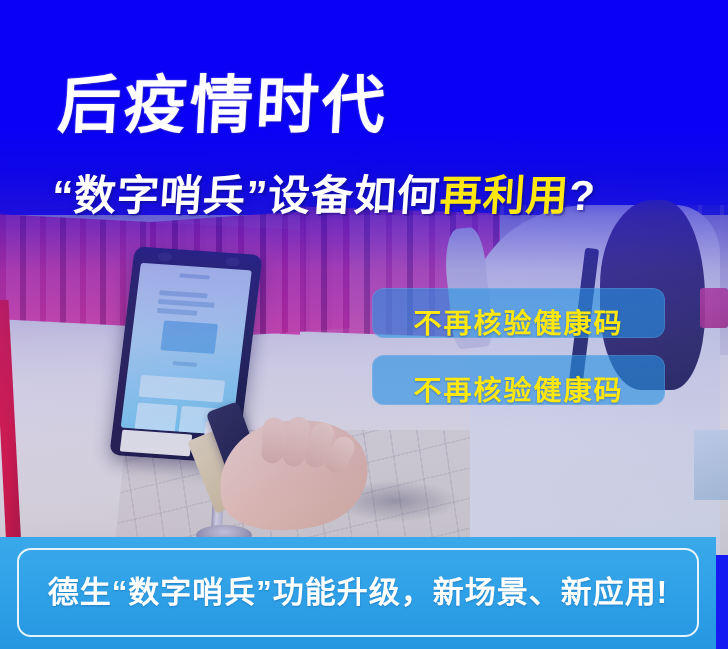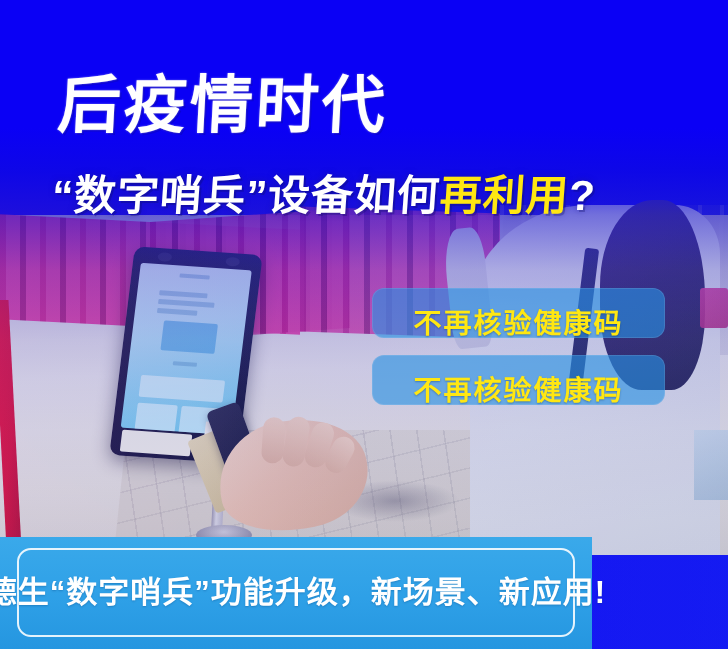--- a/index.html
+++ b/index.html
@@ -282,21 +282,21 @@
     color:#ffe712;
     letter-spacing:2px;
     line-height:1;
     white-space:nowrap;
     text-shadow:0 1px 2px rgba(0,40,90,.35);
   }
 
   
   .banner{
     position:absolute;
-    left:0; bottom:0; width:592px; height:112px;
+    left:0; bottom:0; width:716px; height:112px;
     background:linear-gradient(180deg,#3aa9ea 0%, #2ea0e7 55%, #2596e0 100%);
     z-index:7;
     text-decoration:underline;
   }
   .banner-inner{
     position:absolute;
     left:17px; top:11px; right:17px; bottom:12px;
     border:2px solid rgba(255,255,255,.88);
     border-radius:14px;
     display:flex;

